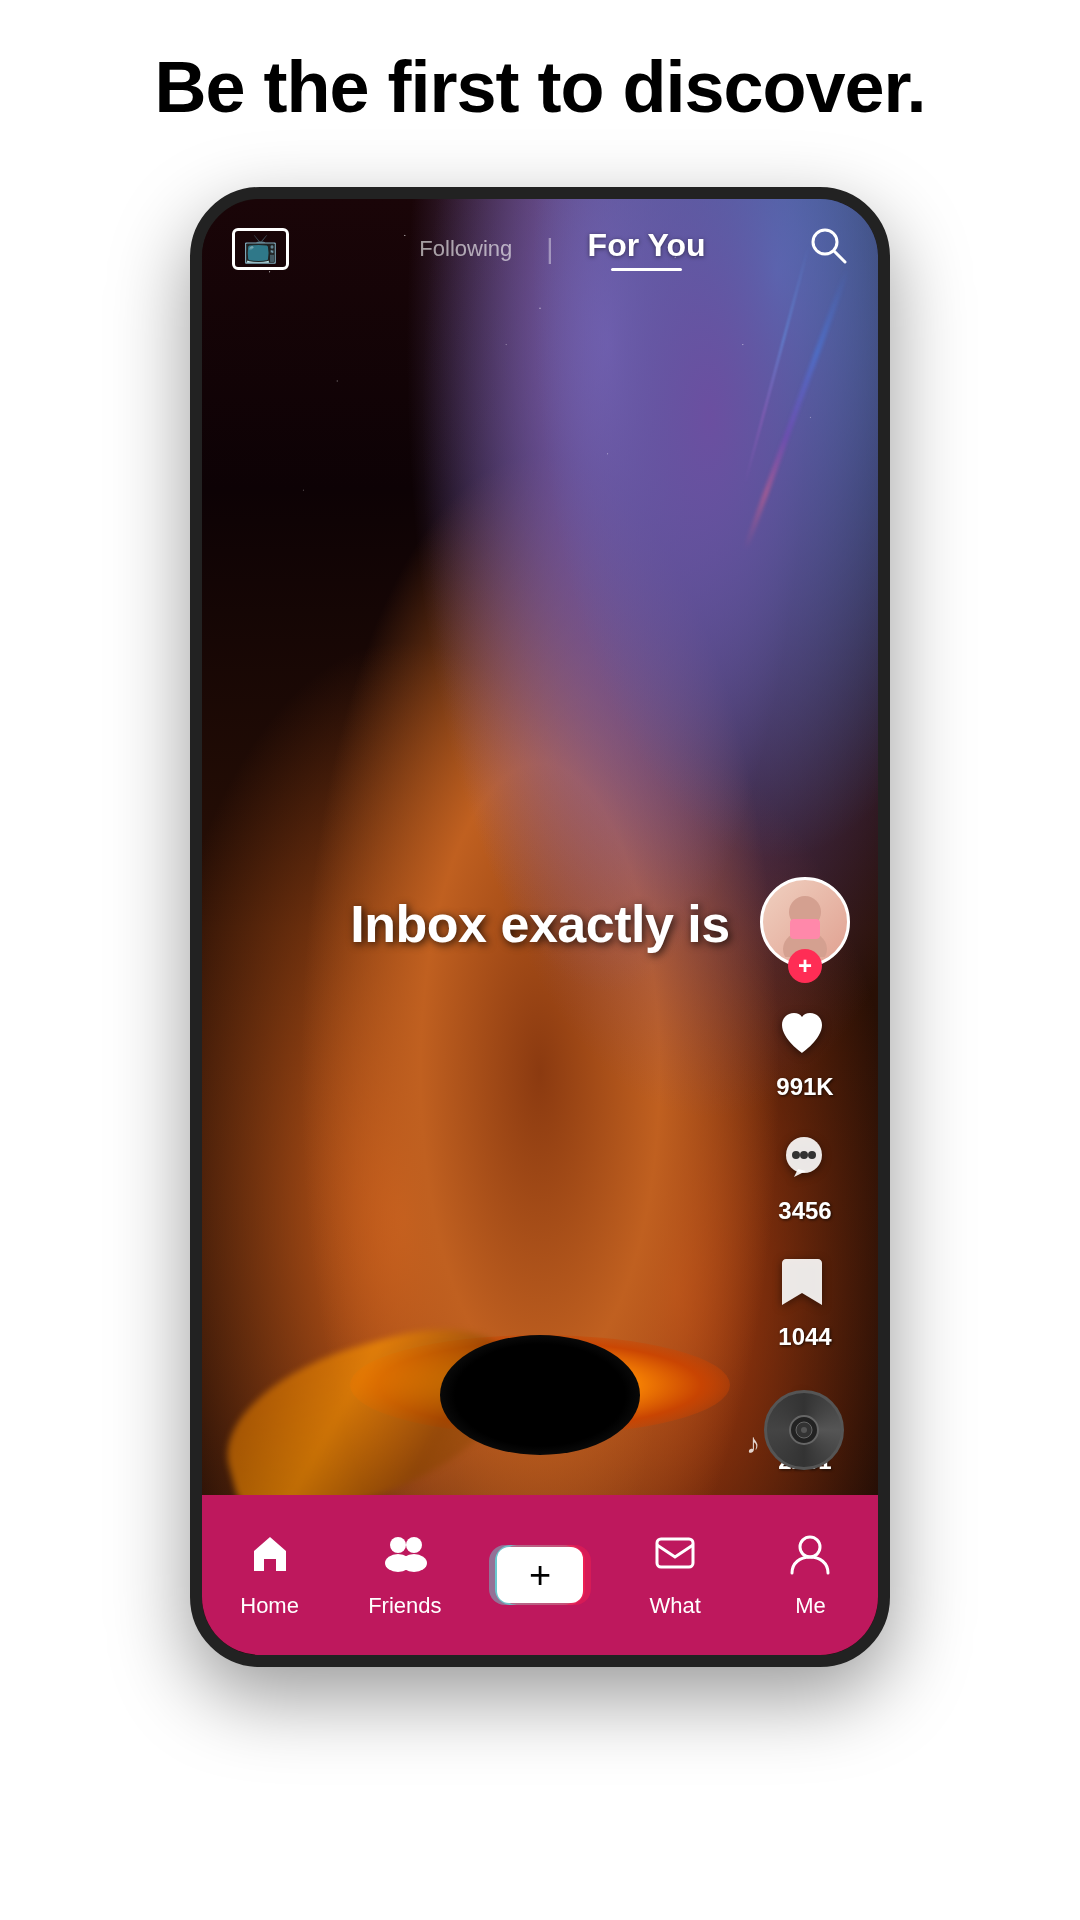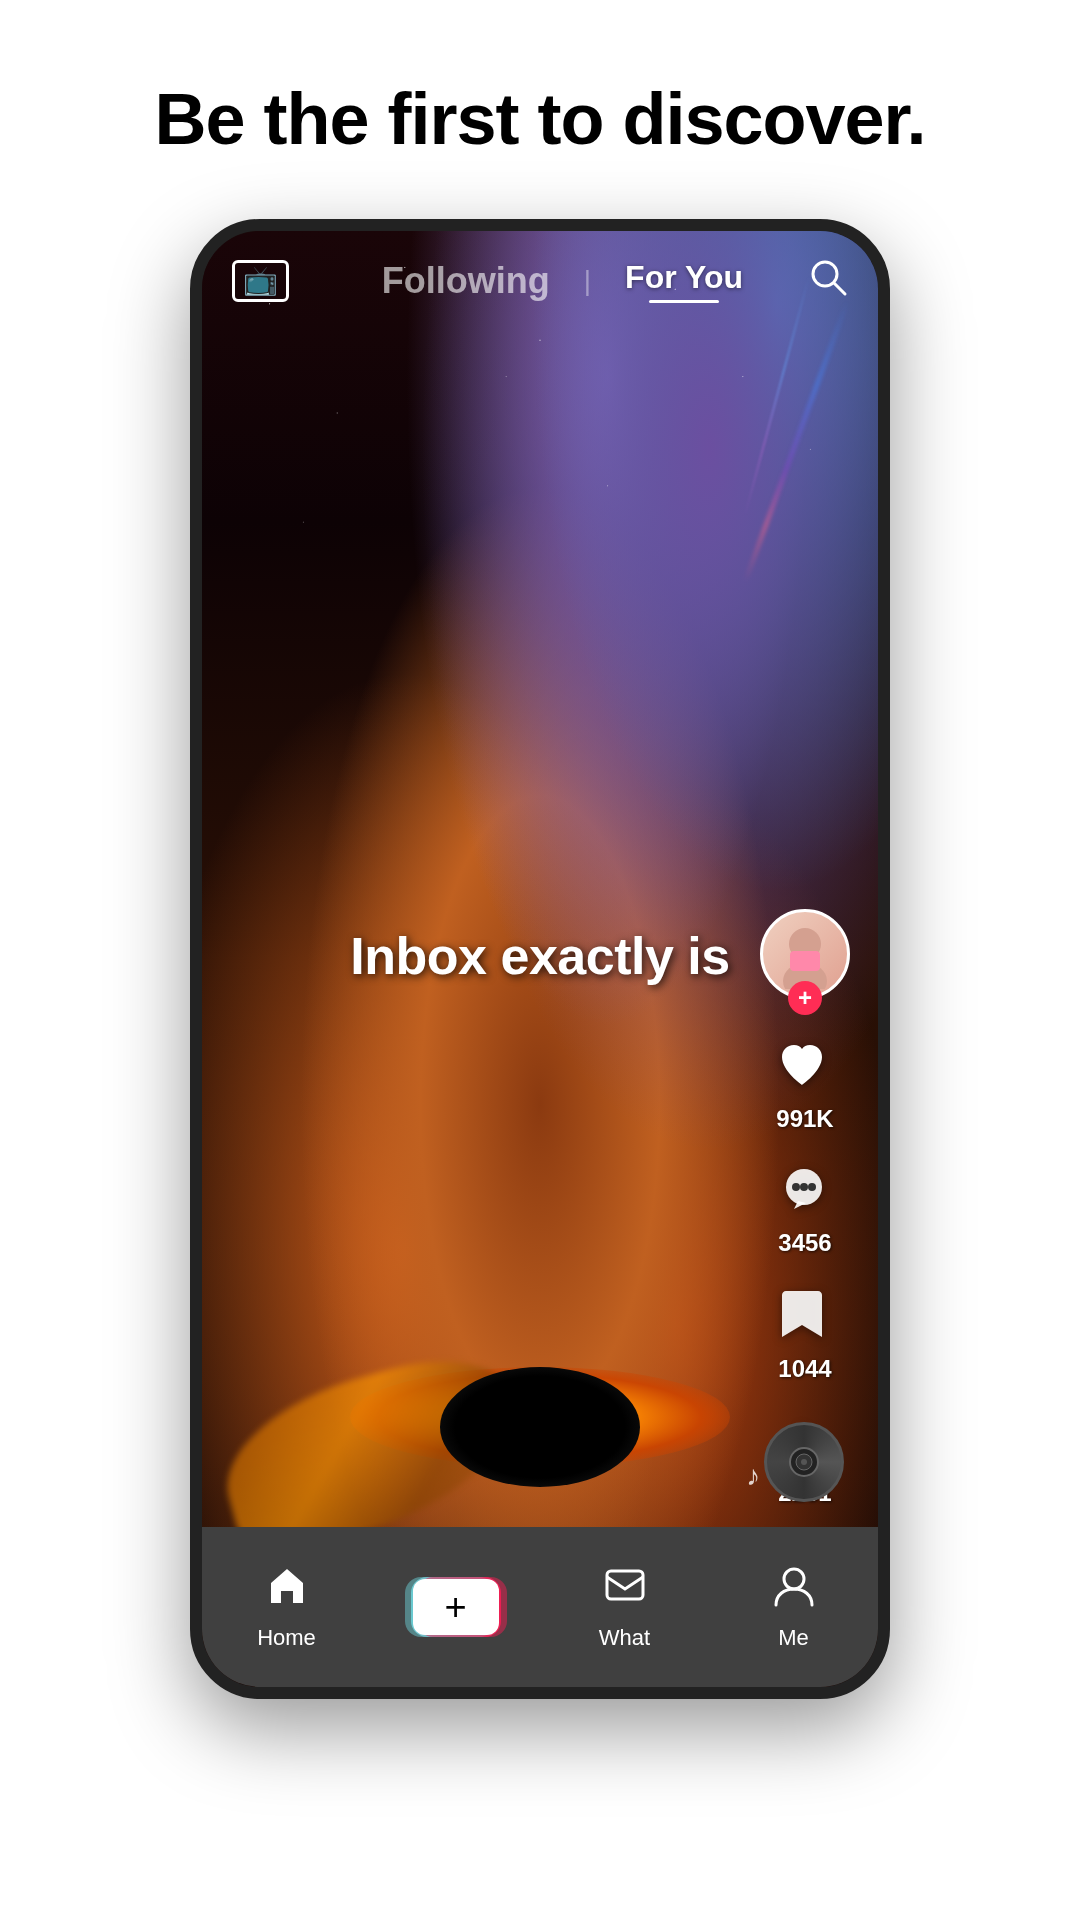--- a/index.html
+++ b/index.html
@@ -13,21 +13,21 @@
       flex-direction: column;
       align-items: center;
       overflow: hidden;
     }
 
     .page-headline {
       font-size: 72px;
       font-weight: 900;
       color: #000000;
       text-align: right;
-      margin-top: 80px;
+      margin-top: 48px;
       margin-bottom: 60px;
       letter-spacing: -1px;
       line-height: 1.1;
     }
 
     .phone-wrapper {
       width: 700px;
       height: 1480px;
       background: #1a0a0a;
       border-radius: 70px;
@@ -150,22 +150,22 @@
     }
 
     .nav-tabs {
       display: flex;
       align-items: center;
       gap: 30px;
     }
 
     .nav-tab-following {
       color: rgba(255,255,255,0.6);
-      font-size: 36px;
-      font-weight: 700;
+      font-size: 22px;
+      font-weight: 400;
       cursor: pointer;
       position: relative;
       margin-left: 28px;
     }
 
     .nav-divider {
       color: rgba(255,255,255,0.4);
       font-size: 28px;
       margin: 0 4px;
     }
@@ -323,21 +323,21 @@
       z-index: 10;
     }
 
     
     .bottom-nav {
       position: absolute;
       bottom: 0;
       left: 0;
       right: 0;
       height: 160px;
-      background: #404040;
+      background: #be185d;
       display: flex;
       align-items: center;
       justify-content: space-around;
       z-index: 20;
     }
 
     .nav-item {
       display: flex;
       flex-direction: column;
       align-items: center;
@@ -540,20 +540,31 @@
 
     <div class="nav-item">
       <span class="nav-item-icon">
         <svg width="44" height="44" viewBox="0 0 44 44" fill="none">
           <path d="M22 6 L38 20 L38 40 L28 40 L28 28 L16 28 L16 40 L6 40 L6 20 Z" fill="white"></path>
         </svg>
       </span>
       <span class="nav-item-label">Home</span>
     </div>
 
+    <div class="nav-item">
+      <span class="nav-item-icon">
+        <svg width="48" height="44" viewBox="0 0 48 44" fill="none">
+          <circle cx="17" cy="14" r="8" fill="white"></circle>
+          <ellipse cx="17" cy="32" rx="13" ry="9" fill="white"></ellipse>
+          <circle cx="33" cy="14" r="8" fill="white"></circle>
+          <ellipse cx="33" cy="32" rx="13" ry="9" fill="white"></ellipse>
+        </svg>
+      </span>
+      <span class="nav-item-label">Friends</span>
+    </div>
 
     <div class="nav-item">
       <div class="add-btn">
         <div class="add-btn-inner">+</div>
       </div>
     </div>
 
     <div class="nav-item">
       <span class="nav-item-icon">
         <svg width="44" height="44" viewBox="0 0 44 44" fill="none">

